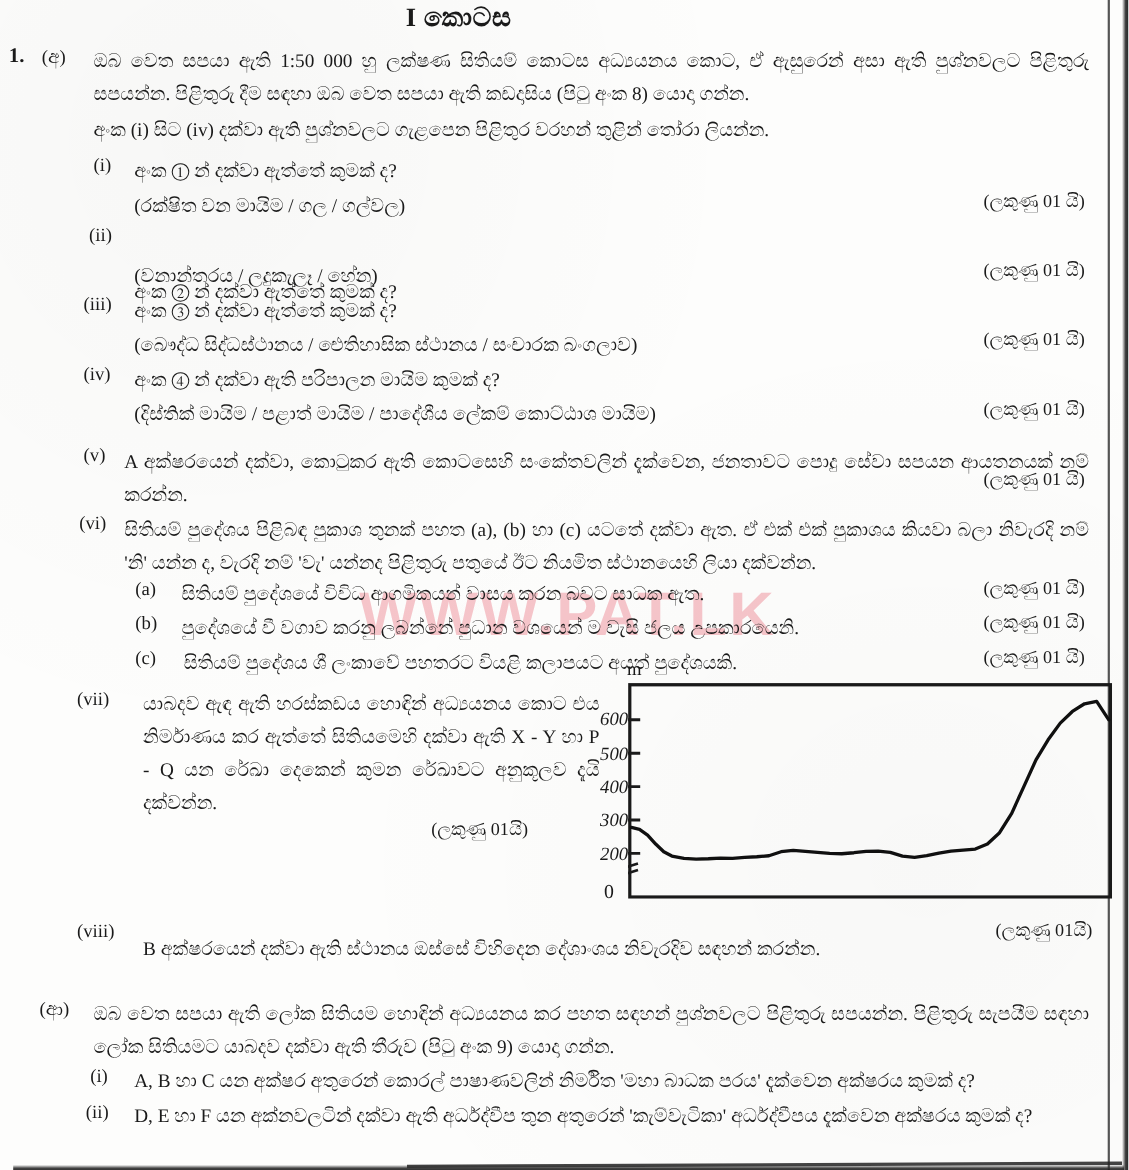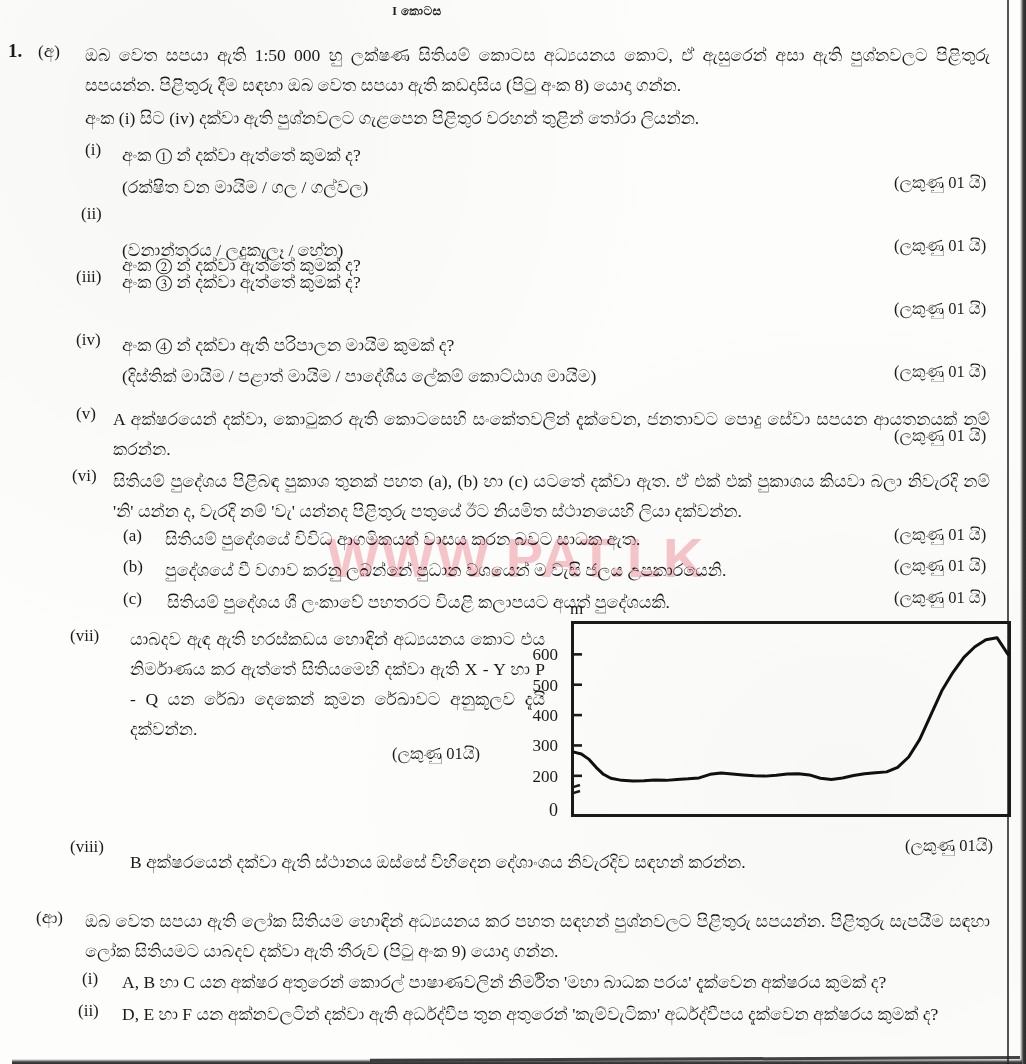--- a/index.html
+++ b/index.html
@@ -87,21 +87,21 @@
 
   
   .layer { position: absolute; inset: 0; z-index: 2; }
 
   .title {
     position: absolute;
     top: 4px;
     left: 0;
     width: 834px;
     text-align: center;
-    font-size: 12px;
+    font-size: 24px;
     font-weight: 700;
     letter-spacing: .5px;
   }
 
   .abs { position: absolute; }
 
   .qnum  { font-size: 19px; font-weight: 700; }
   .part  { font-size: 17px; }
   .roman { font-size: 17px; }
   .body  { font-size: 17.5px; line-height: 30px; }
@@ -120,25 +120,26 @@
   }
   .chart-axis-unit {
     position: absolute;
     left: -1px;
     top: -22px;
     font-size: 17px;
   }
   .ytick-label {
     position: absolute;
     right: 100%;
-    margin-right: 13px;
+    margin-right: 0;
     font-size: 17px;
     line-height: 1;
     transform: translateY(-50%);
     white-space: nowrap;
+    font-style: italic;
   }
   .zero-label {
     position: absolute;
     left: -22px;
     top: 179px;
     font-size: 18px;
   }
 </style>
 </head>
 <body>
@@ -164,20 +165,21 @@
     <div class="abs body" style="left:122px; top:172px; width:700px;">(රක්ෂිත වන මායිම / ගල / ගල්වල)</div>
     <div class="abs marks" style="left:894px; top:173px;">(ලකුණු 01 යි)</div>
 
     <div class="abs roman" style="left:81px; top:204px;">(ii)</div>
     <div class="abs body" style="left:122px; top:204px; width:760px;margin-top:46px;">අංක ② න් දක්වා ඇත්තේ කුමක් ද?</div>
     <div class="abs body" style="left:122px; top:235px; width:700px;">(වනාන්තරය / ලදු‌කැලෑ / හේන)</div>
     <div class="abs marks" style="left:894px; top:236px;">(ලකුණු 01 යි)</div>
 
     <div class="abs roman" style="left:76px; top:267px;">(iii)</div>
     <div class="abs body" style="left:122px; top:267px; width:760px;">අංක ③ න් දක්වා ඇත්තේ කුමක් ද?</div>
+    <div class="abs body" style="left:122px; top:298px; width:760px;">(බෞද්ධ සිද්ධස්ථානය / ඓතිහාසික ස්ථානය / සංචාරක බංගලාව)</div>
     <div class="abs marks" style="left:894px; top:299px;">(ලකුණු 01 යි)</div>
 
     <div class="abs roman" style="left:76px; top:330px;">(iv)</div>
     <div class="abs body" style="left:122px; top:330px; width:760px;">අංක ④ න් දක්වා ඇති පරිපාලන මායිම කුමක් ද?</div>
     <div class="abs body" style="left:122px; top:361px; width:760px;">(දිස්තික් මායිම / පළාත් මායිම / පාදේශීය ලේකම් කොට්ඨාශ මායිම)</div>
     <div class="abs marks" style="left:894px; top:362px;">(ලකුණු 01 යි)</div>
 
     <div class="abs roman" style="left:76px; top:404px;">(v)</div>
     <div class="abs body just" style="left:113px; top:404px; width:877px;">A අක්ෂරයෙන් දක්වා, කොටුකර ඇති කොටසෙහි සංකේතවලින් දැක්වෙන, ජනතාවට පොදු සේවා සපයන ආයතනයක් නම් කරන්න.</div>
     <div class="abs marks" style="left:894px; top:426px;">(ලකුණු 01 යි)</div>

